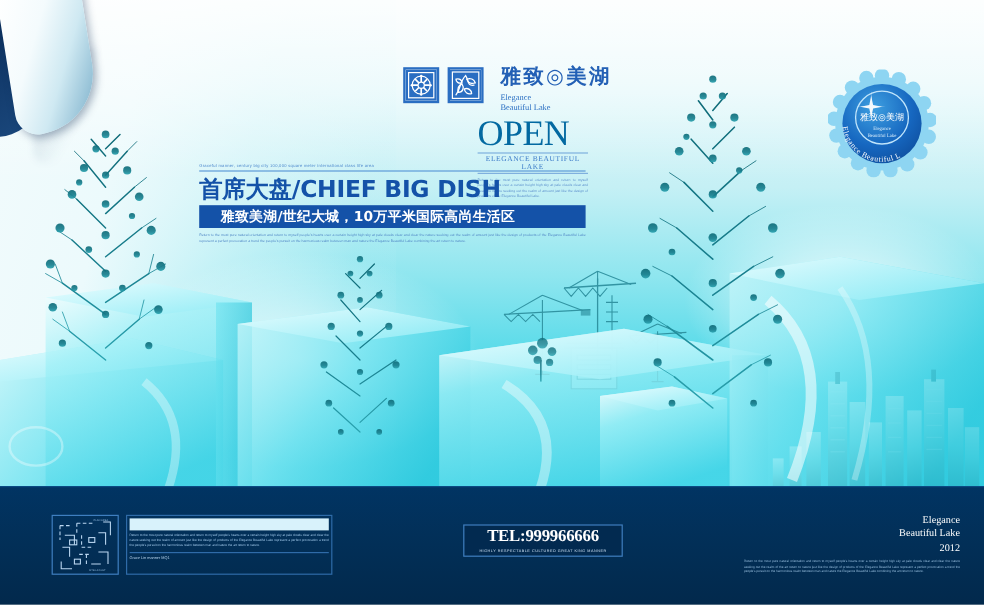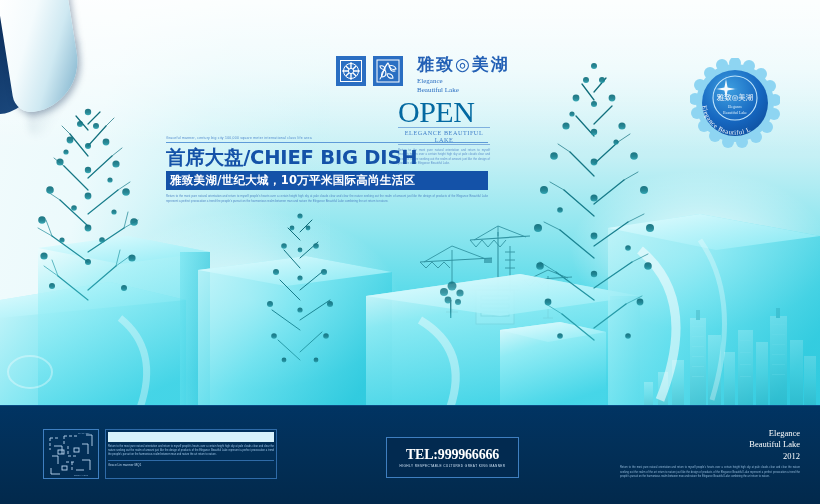--- a/index.html
+++ b/index.html
@@ -46,41 +46,41 @@
         padding:1px 0;margin-top:1px;text-align:center;}
   .open-para{font-size:2.9px;color:#5f92cd;line-height:1.55;margin-top:3px;text-align:justify;}
 
   
   .title-wrap{position:absolute;left:166px;top:136px;width:322px;}
   .kicker{font-size:3.4px;color:#4d87cc;letter-spacing:0.25px;padding-bottom:2px;}
   .rule{height:1px;background:#5e9bd8;}
   .headline{font-family:"DejaVu Sans",sans-serif;font-weight:bold;font-size:19.5px;
         color:#1452a8;letter-spacing:-0.2px;line-height:1.18;padding:3px 0 2px;white-space:nowrap;}
   .subbar{background:#1452a8;color:#ffffff;font-family:"DejaVu Sans",sans-serif;
-        font-weight:bold;font-size:11.5px;padding:2px 4px;letter-spacing:0.3px;white-space:nowrap;}
+        font-weight:bold;font-size:11.5px;padding:2px 18px;letter-spacing:0.3px;white-space:nowrap;}
   .body-para{font-size:2.9px;color:#5389c6;line-height:1.7;margin-top:4px;text-align:justify;}
 
   
   .seal{position:absolute;left:690px;top:58px;width:90px;height:90px;}
 
   
   .footer{position:absolute;left:0;top:405px;width:820px;height:99px;
         background:linear-gradient(180deg,#013463 0%,#023059 40%,#02294c 100%);}
   .foot-hairline{position:absolute;left:0;top:0;width:820px;height:1px;background:#0a4a82;}
 
   .plan-box{position:absolute;left:43px;top:429px;width:56px;height:50px;
         border:1px solid #3f7fc0;box-sizing:border-box;}
   .panel{position:absolute;left:105px;top:429px;width:172px;height:50px;
         border:1px solid #2f6ba8;box-sizing:border-box;padding:2px;}
   .panel-head{height:10px;background:#d8f2fb;}
   .panel-para{font-size:2.6px;color:#9dc4e6;line-height:1.6;margin-top:3px;text-align:justify;}
   .panel-foot{border-top:1px solid #2f6ba8;margin-top:3px;padding-top:2px;
         font-size:3.2px;color:#b7d4ee;}
 
-  .tel-box{position:absolute;left:386px;top:437px;width:133px;height:41px;
+  .tel-box{position:absolute;left:386px;top:437px;width:133px;height:27px;
         border:1px solid #3f7fc0;background:#022a50;box-sizing:border-box;
         display:flex;flex-direction:column;align-items:center;justify-content:center;}
   .tel-num{font-family:"Liberation Serif",serif;font-weight:bold;font-size:14px;
         color:#ffffff;letter-spacing:-0.2px;line-height:1;}
   .tel-sub{font-size:3.1px;color:#cfe3f5;letter-spacing:0.45px;margin-top:2px;}
 
   .foot-right{position:absolute;left:620px;top:428px;width:180px;text-align:right;}
   .fr-en{font-family:"Liberation Serif",serif;font-size:8.5px;color:#ffffff;line-height:1.25;}
   .fr-year{font-family:"Liberation Serif",serif;font-size:8.5px;color:#ffffff;margin-top:2px;}
   .fr-para{font-size:2.6px;color:#93bada;line-height:1.65;margin-top:5px;text-align:justify;}

